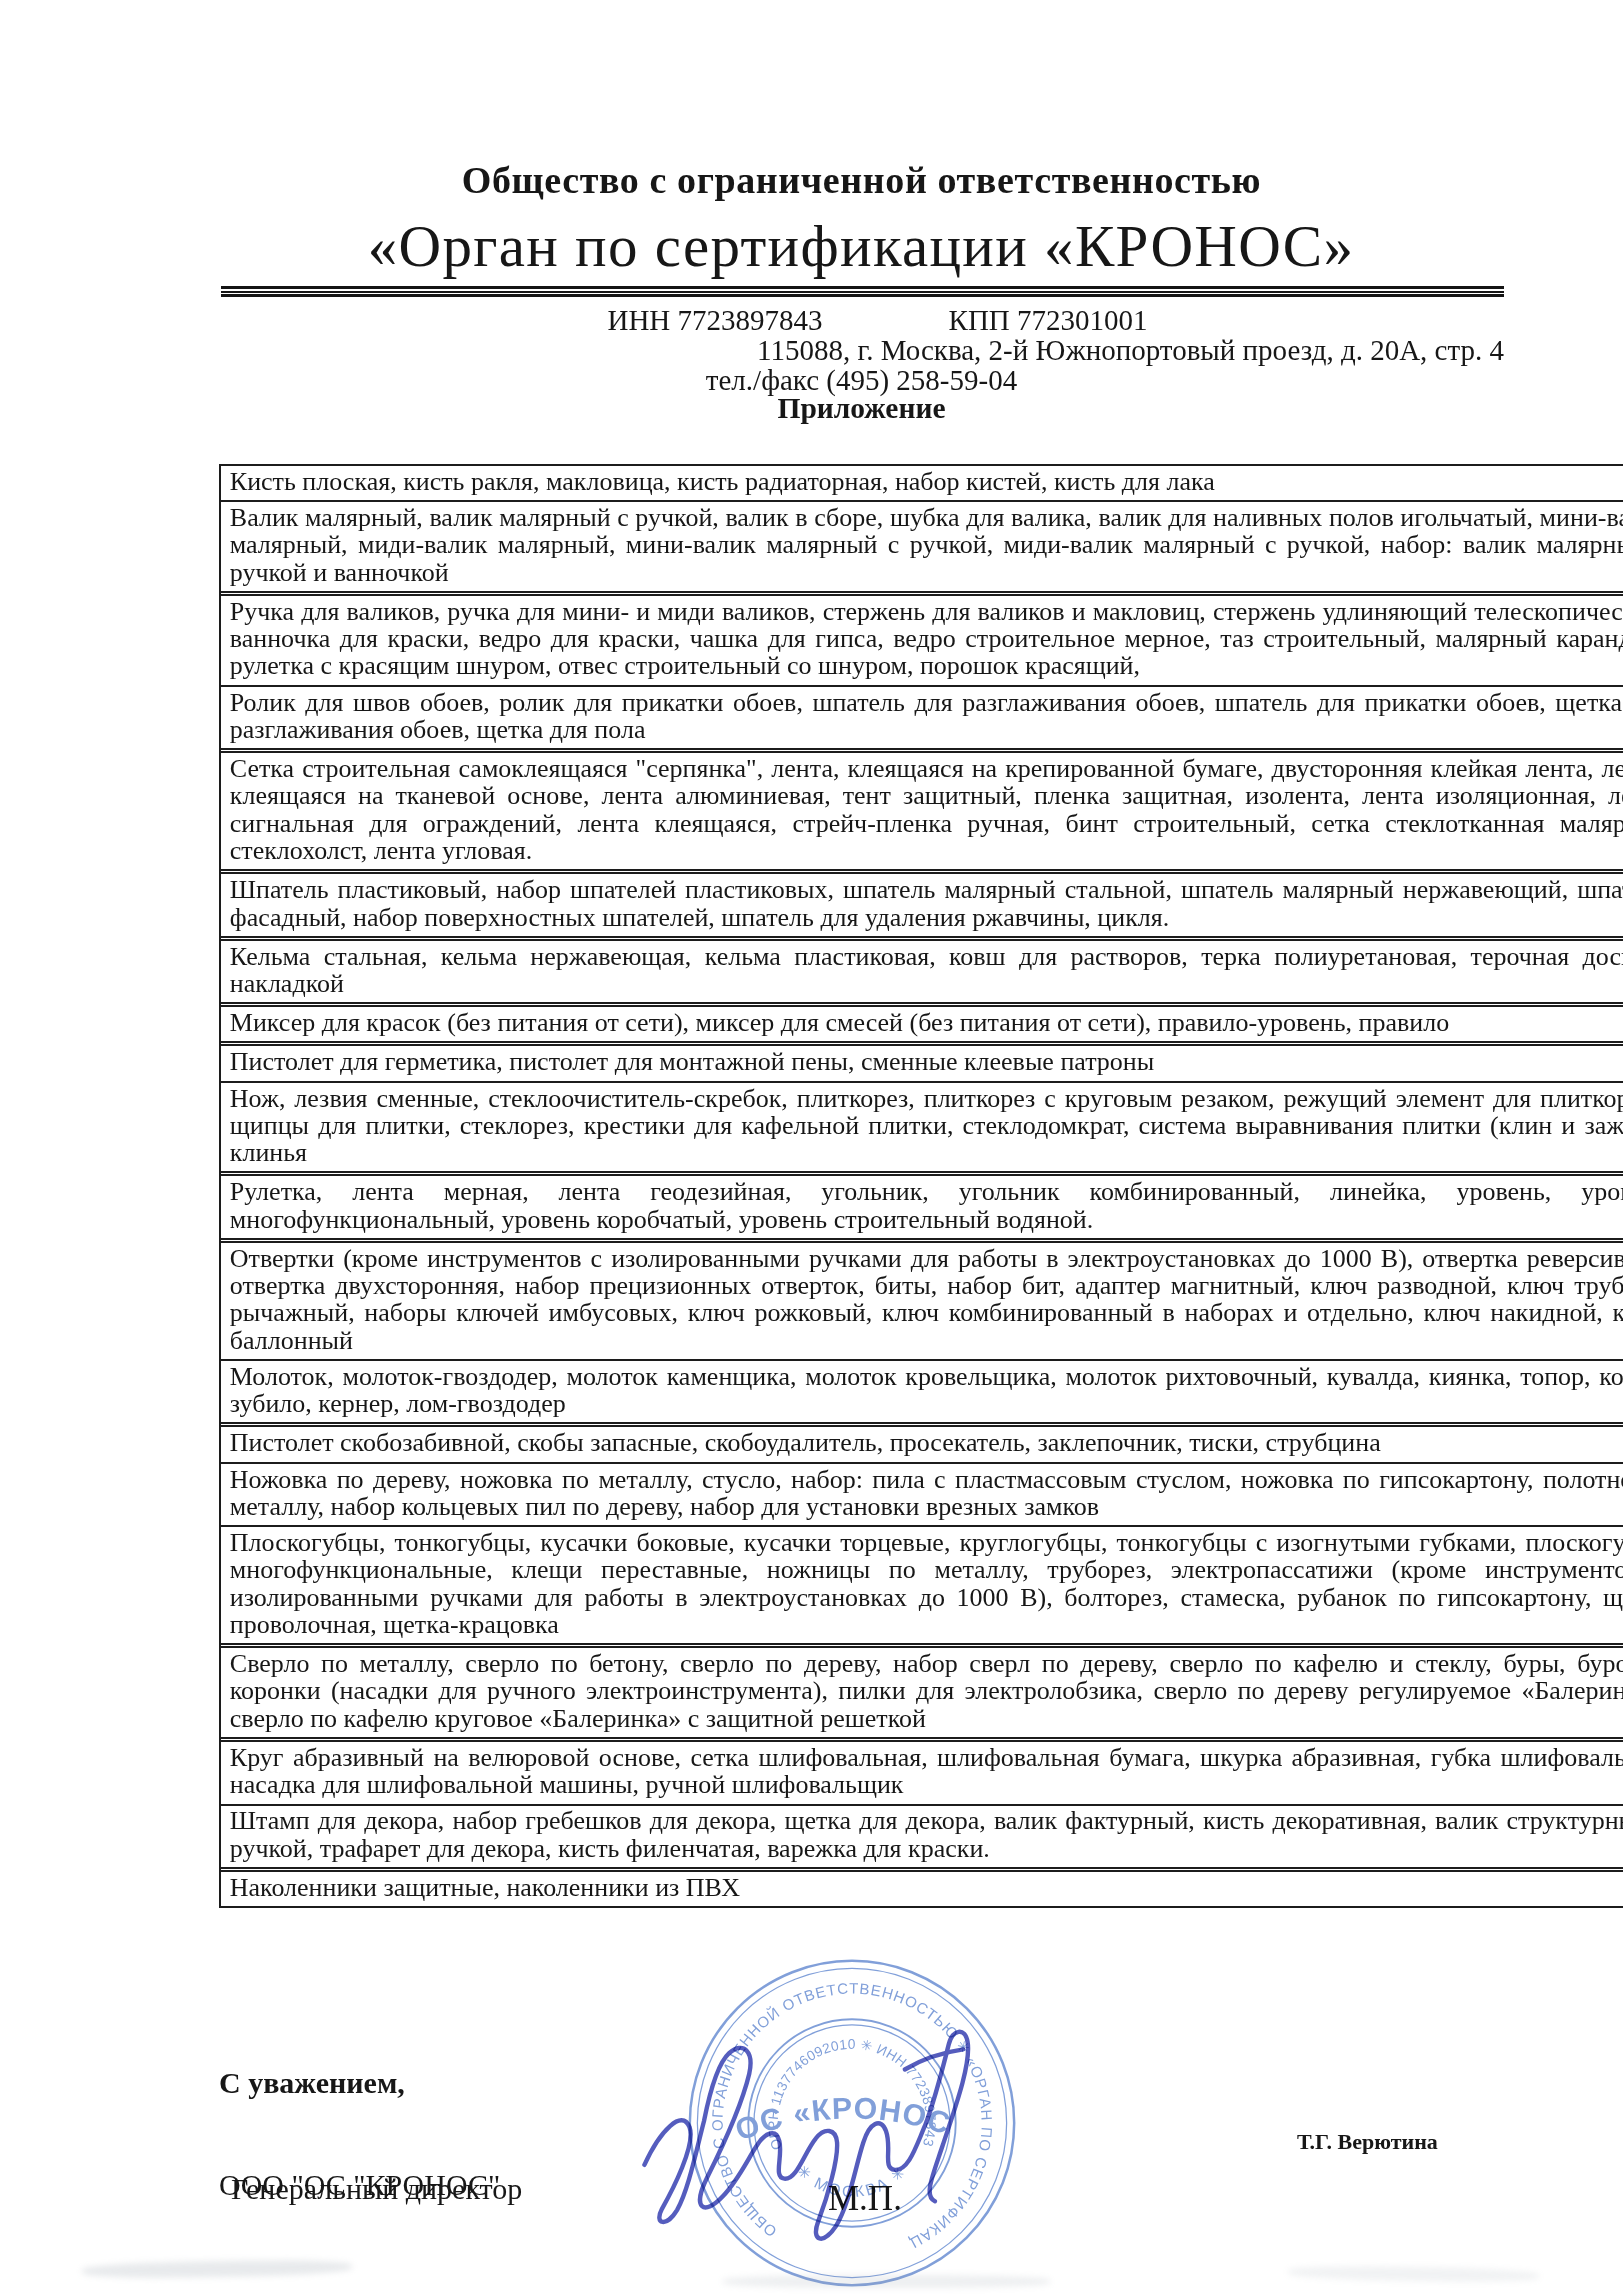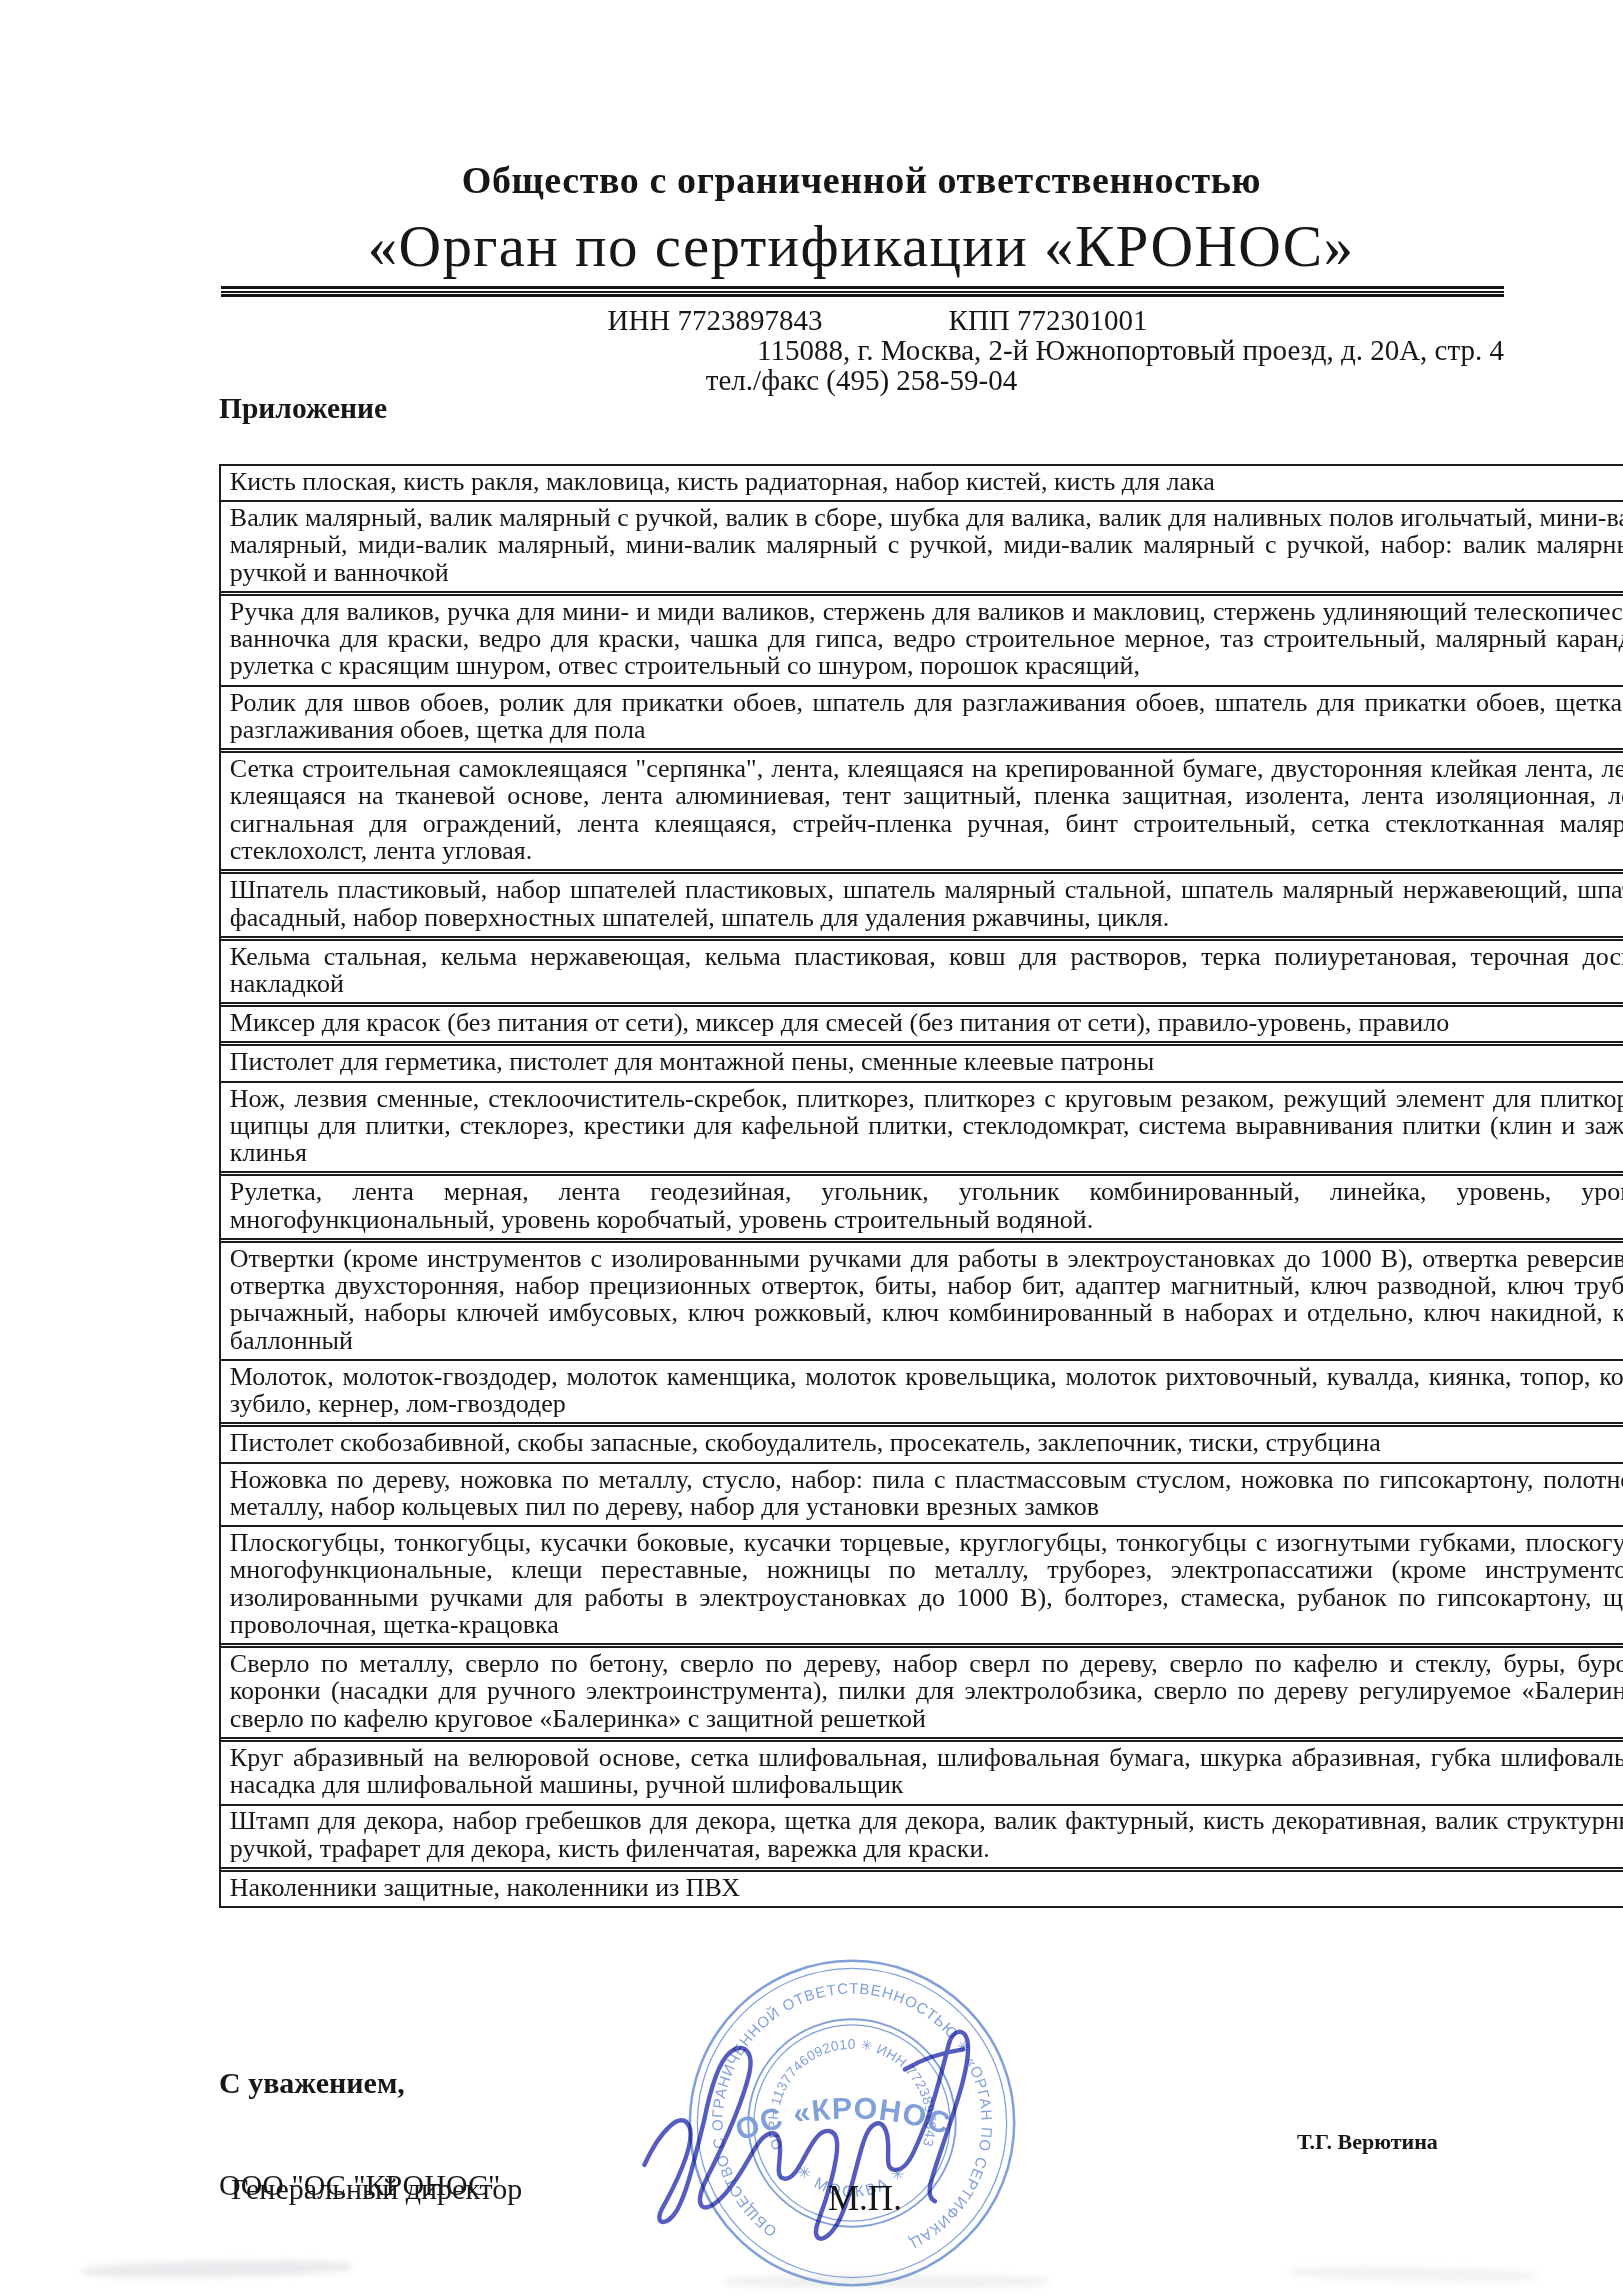--- a/index.html
+++ b/index.html
@@ -34,21 +34,21 @@
   .addr-line {
     position:absolute; top:334px; left:219px; width:1285px;
     text-align:right; font-size:29px; white-space:nowrap;
   }
   .tel-line {
     position:absolute; top:364px; left:219px; width:1285px;
     text-align:center; font-size:29px; white-space:nowrap;
   }
   .appendix-title {
     position:absolute; top:392px; left:219px; width:1285px;
-    text-align:left; font-size:29.5px; font-weight:bold;
+    text-align:center; font-size:29.5px; font-weight:bold;
   }
 
   
   .products {
     position:absolute; top:432px; left:219px; width:1464px;
     border:2.5px solid #1c1c1c;
     box-sizing:border-box;
     font-size:26px; line-height:1.05;margin-top:32px;
   }
   .row {

